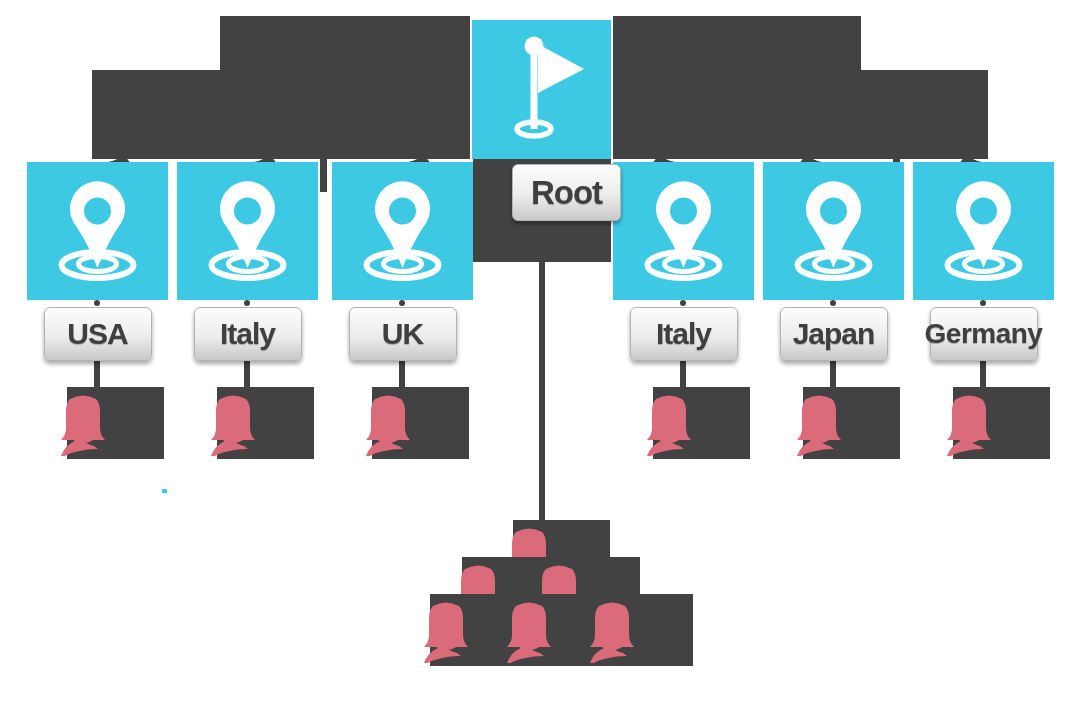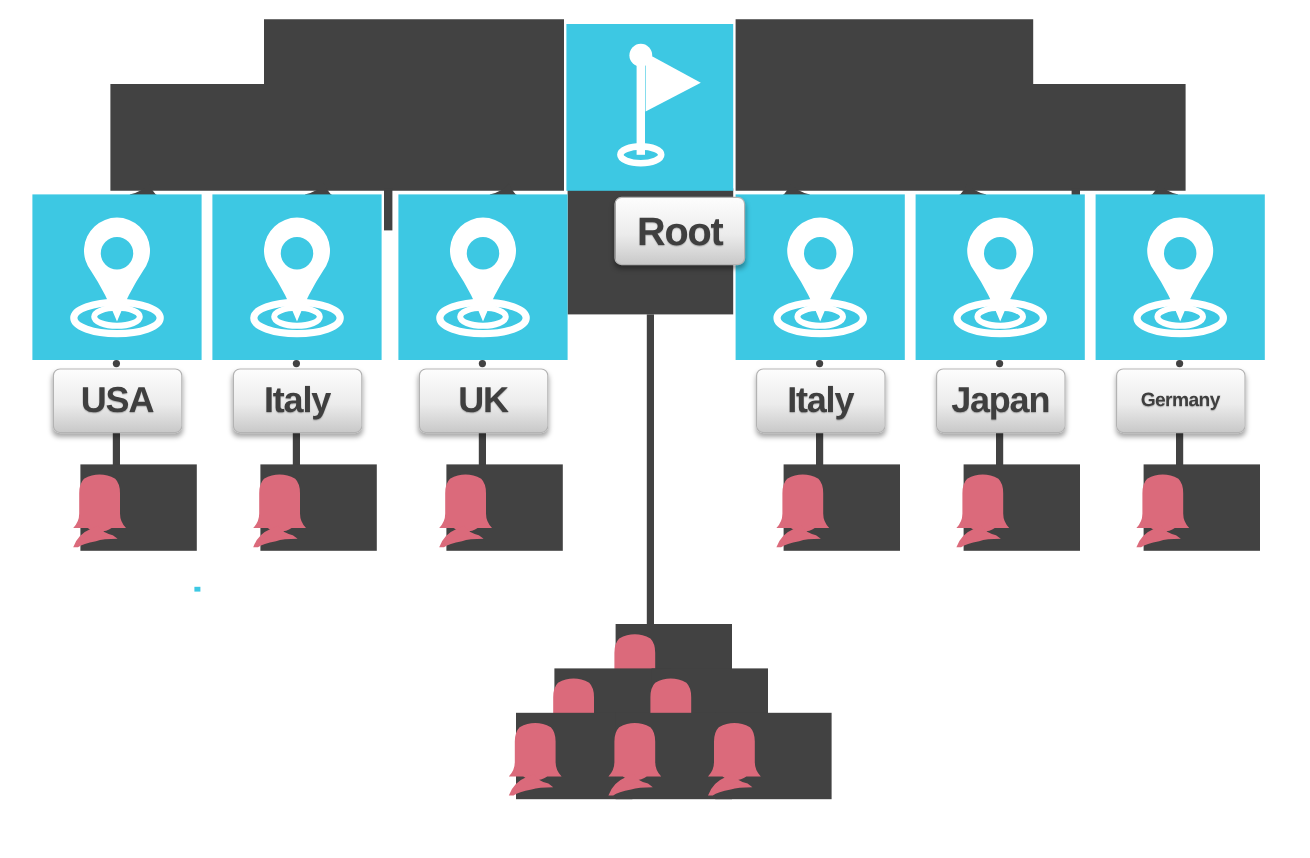--- a/index.html
+++ b/index.html
@@ -19,21 +19,21 @@
   
   .plaque{
     position:absolute;width:106px;height:52px;z-index:4;
     background:linear-gradient(180deg,#fdfdfd 0%,#ececec 55%,#c9c9c9 100%);
     border:1px solid #b3b3b3;border-radius:6px;
     box-shadow:0 3px 4px rgba(0,0,0,0.35);
     display:flex;align-items:center;justify-content:center;
     font-weight:bold;font-size:30px;letter-spacing:-1px;color:#3f3f3f;
     text-shadow:0 1px 1px rgba(0,0,0,0.25);
   }
-  .plaque.small-text{font-size:16px;letter-spacing:-0.5px;}
+  .plaque.small-text{font-size:28px;letter-spacing:-0.5px;}
   .plaque.root-plaque{width:107px;height:55px;font-size:33px;}
   
   .column{position:absolute;left:0;top:0;width:0;height:0;}
   .column .node-box{left:calc(var(--cx) - 70px);top:162px;}
   .column .dot{
     position:absolute;left:calc(var(--cx) - 3px);top:300px;width:6px;height:6px;
     border-radius:50%;background:#424242;z-index:5;
   }
   .column .plaque{left:calc(var(--cx) - 53px);top:307px;}
   .column .vline{

